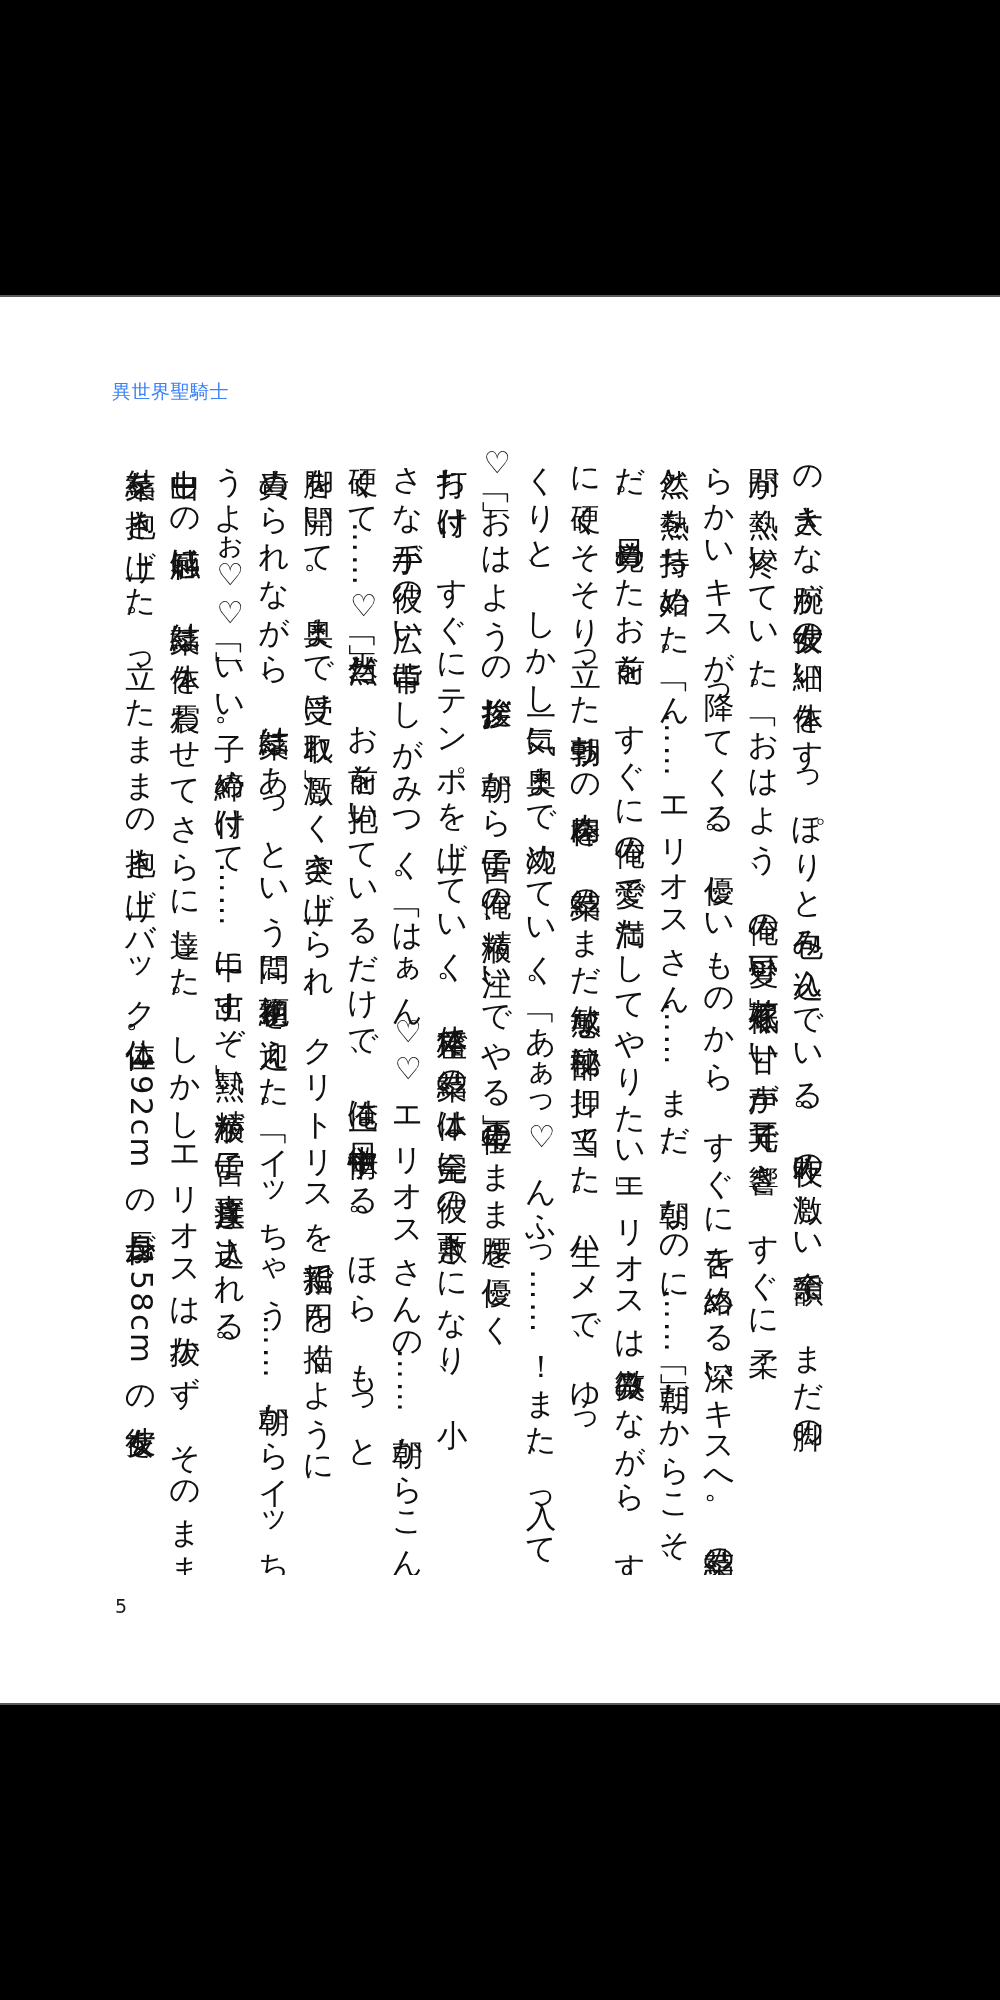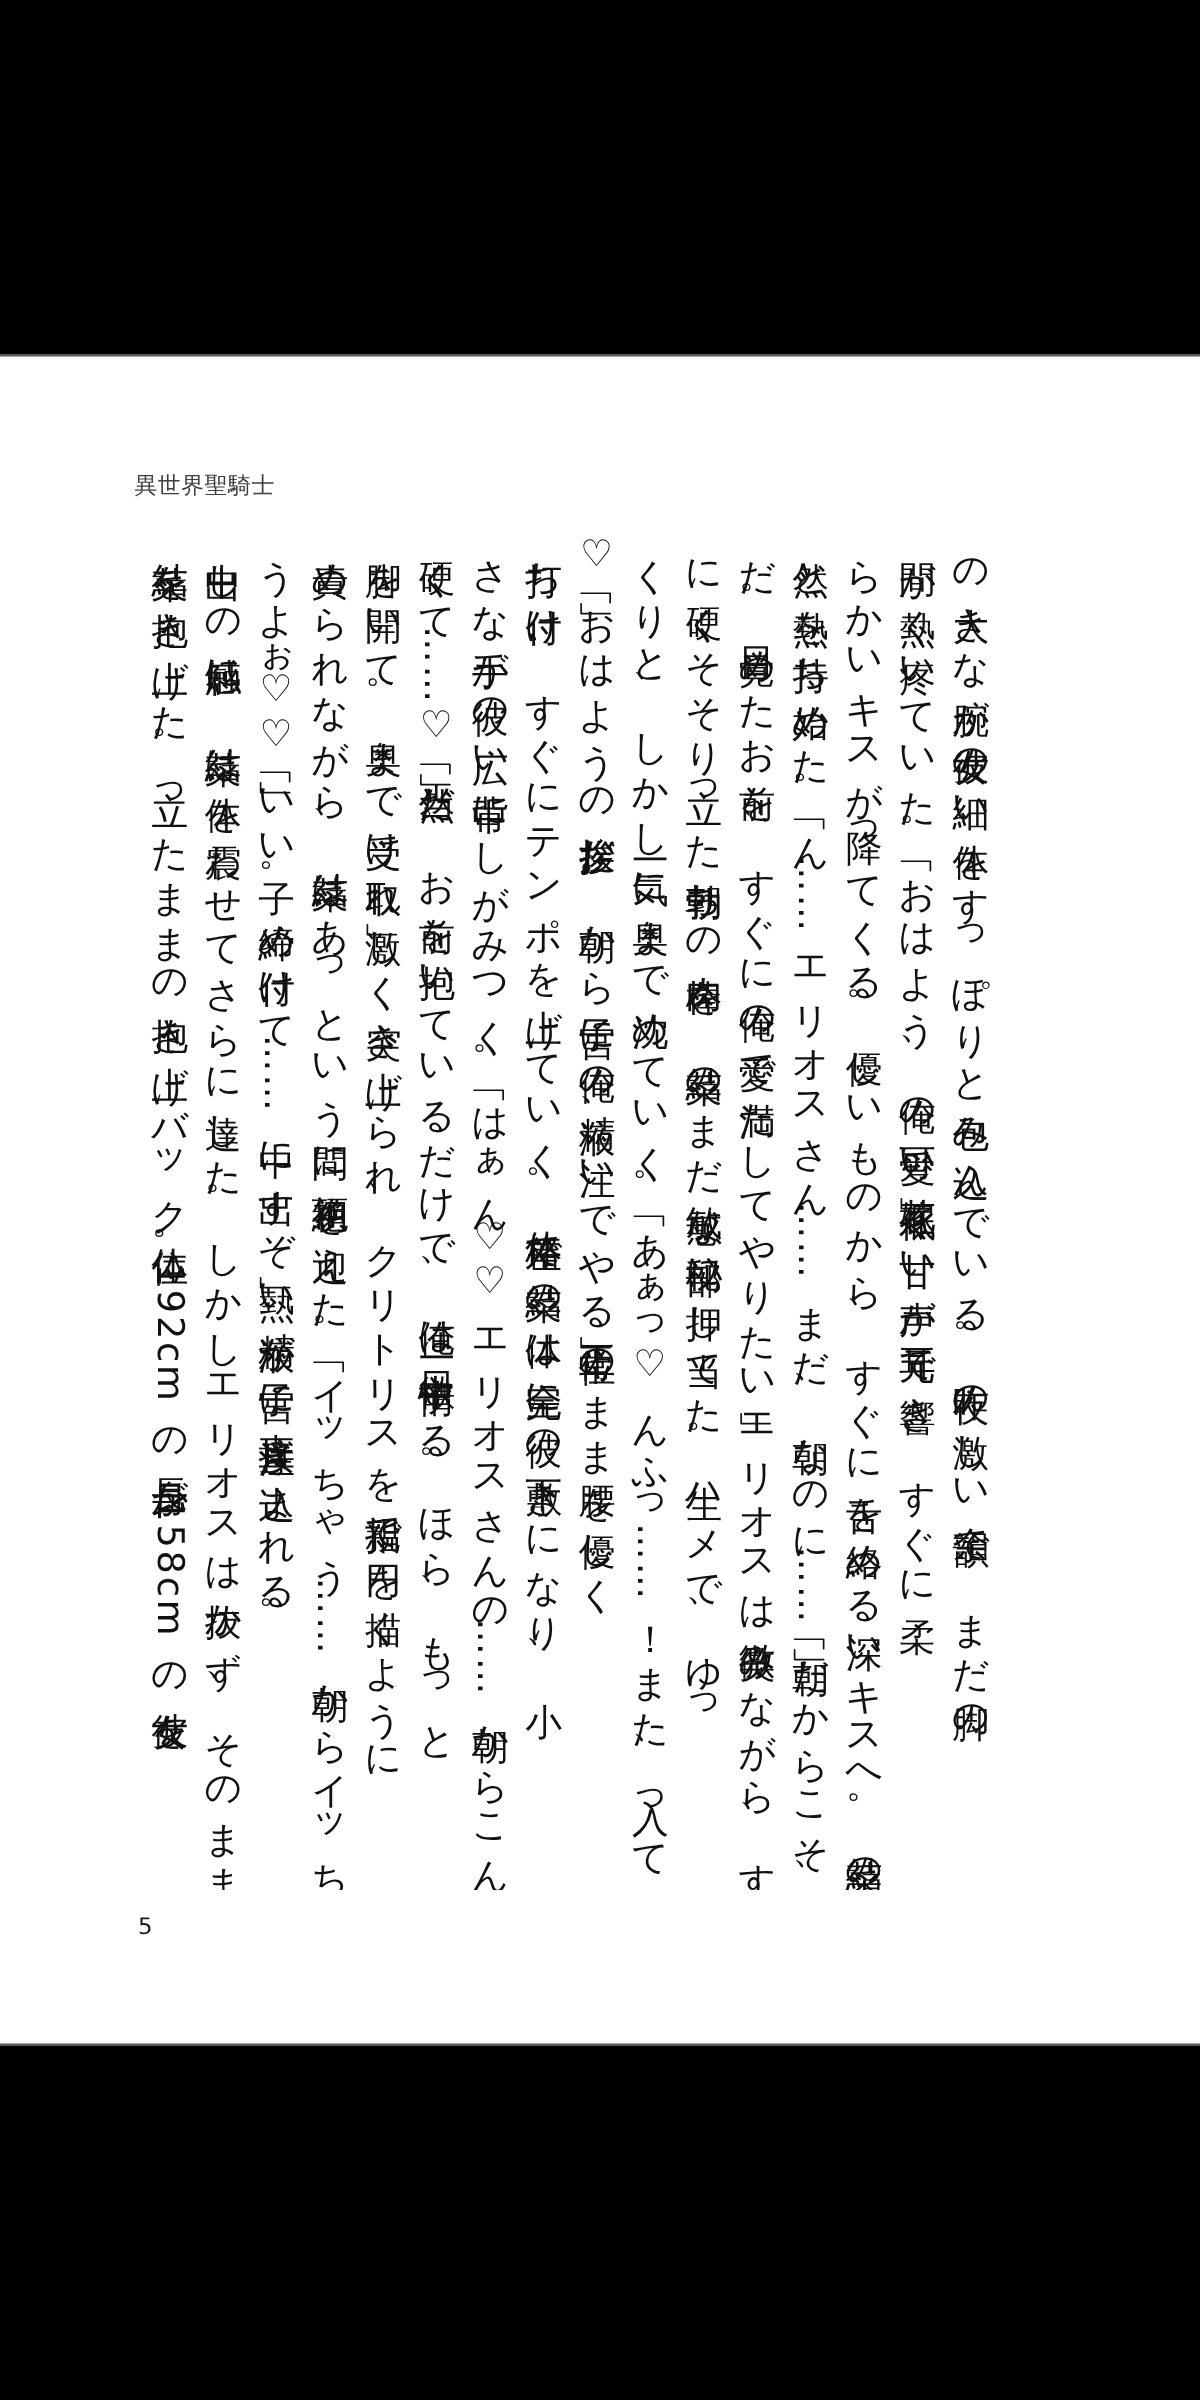--- a/index.html
+++ b/index.html
@@ -27,23 +27,23 @@
       left: 0;
       top: 295px;
       width: 1000px;
       height: 1410px;
       background: #ffffff;
       box-shadow: 0 -2px 0 #5a5a5a inset, 0 2px 0 #5a5a5a inset;
     }
     .running-header {
       position: absolute;
       left: 112px;
-      top: 97px;
+      top: 84px;
       font-size: 19px;
-      color: #404040;
+      color: #3b82f6;
       letter-spacing: 0.5px;
       white-space: nowrap;
       text-align: center;
     }
     .body-text {
       position: absolute;
       right: 170px;
       top: 150px;
       height: 1130px;
       width: 730px;

